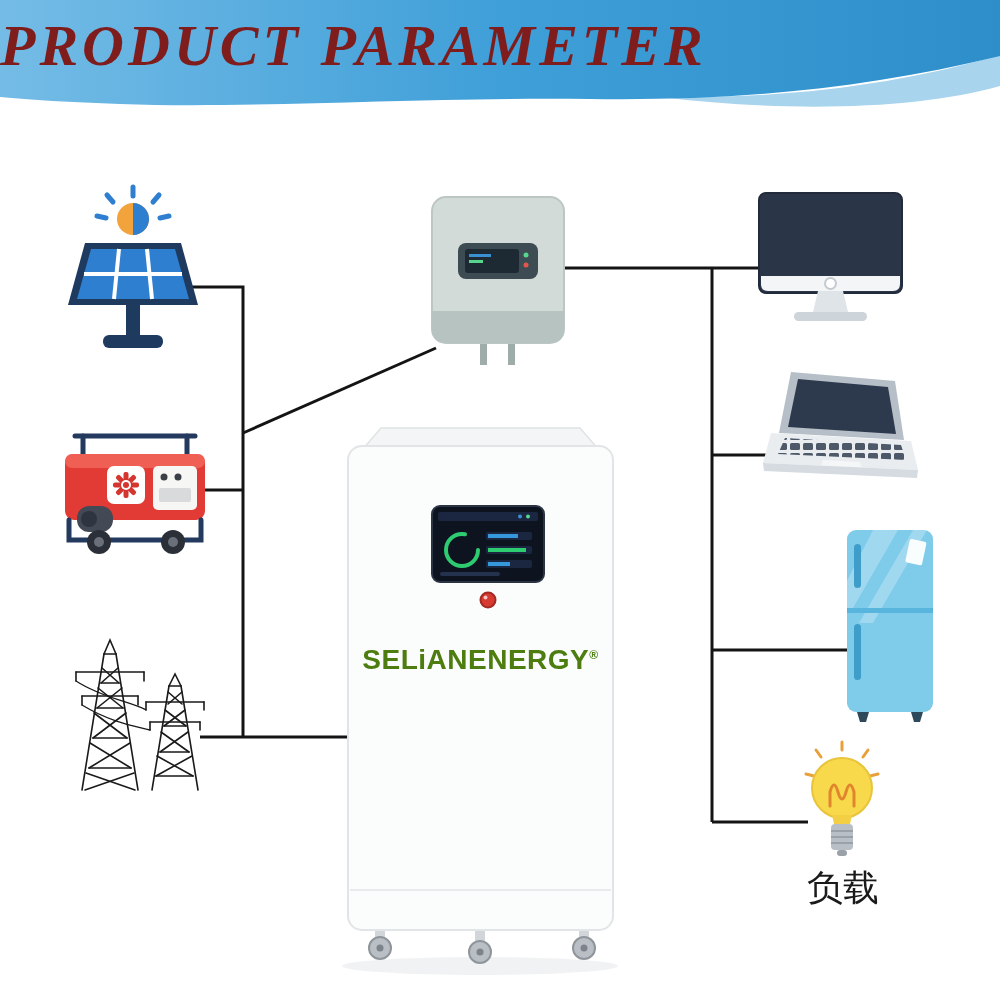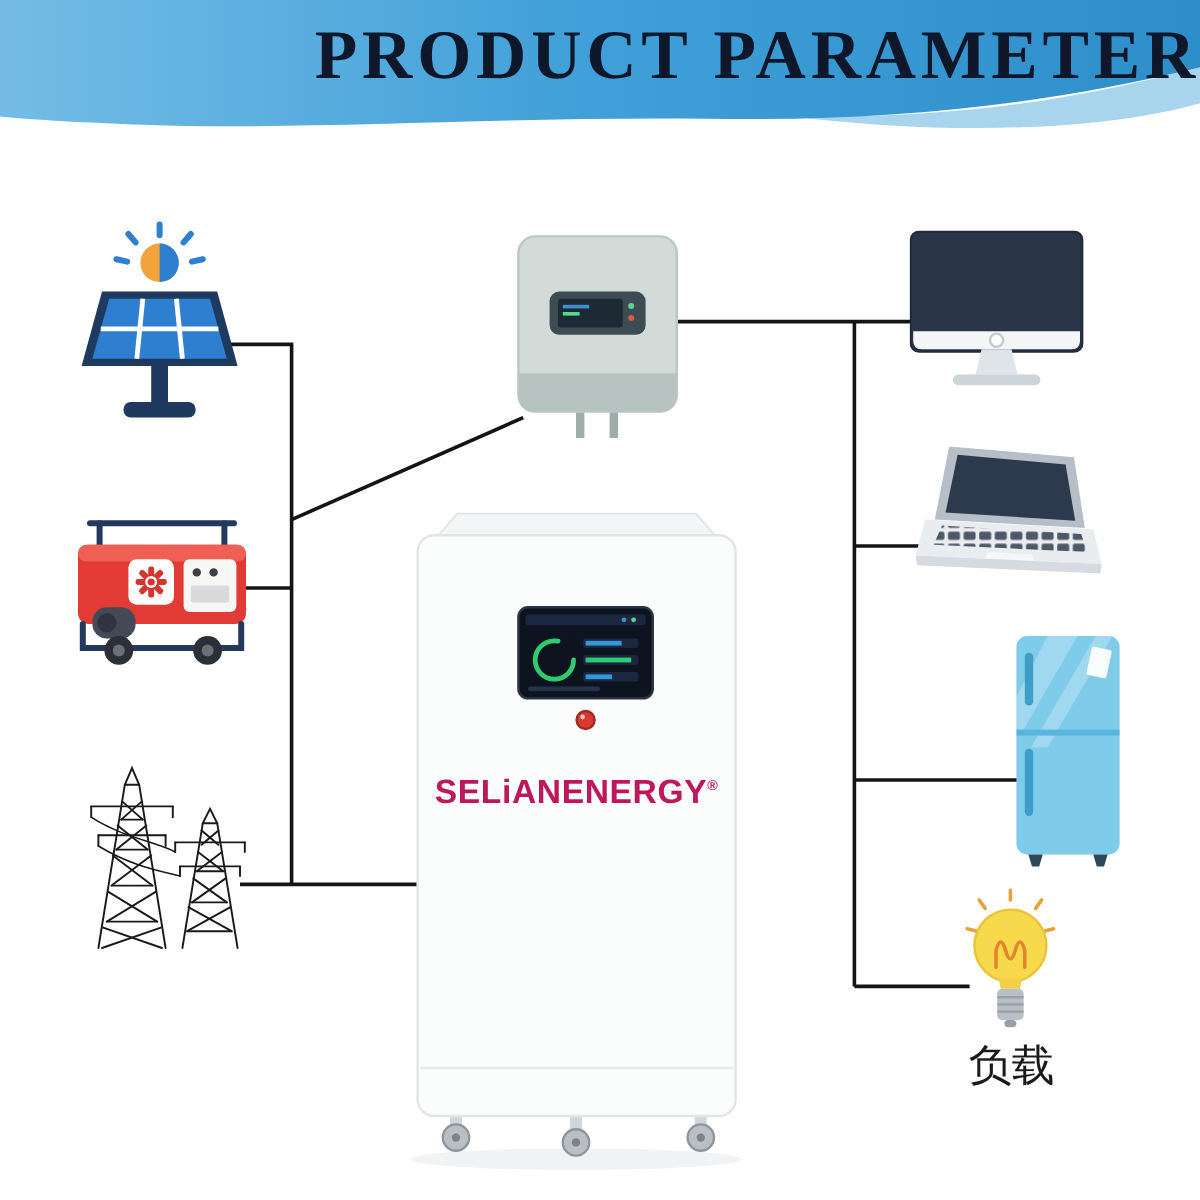--- a/index.html
+++ b/index.html
@@ -1,36 +1,36 @@
 <!DOCTYPE html>
 <html><head>
 <meta charset="utf-8">
 <style>
   html,body{margin:0;padding:0;background:#fff;}
   .page{position:relative;width:1000px;height:1000px;background:#ffffff;overflow:hidden;
         font-family:"Liberation Sans",sans-serif;}
   
   .banner{position:absolute;top:0;left:0;width:1000px;height:122px;}
   .banner svg{position:absolute;top:0;left:0;display:block;}
-  .banner h1{position:absolute;top:0;left:0;width:100%;margin:0;line-height:92px;text-align:right;
-    font-family:"Liberation Serif",serif;font-weight:bold;font-size:58px;letter-spacing:4px;color:#0f172a;}
+  .banner h1{position:absolute;top:0;left:0;width:100%;margin:0;line-height:92px;text-align:left;
+    font-family:"Liberation Serif",serif;font-weight:bold;font-size:58px;letter-spacing:4px;color:#7f1d1d;font-style:italic;}
   
   .wires{position:absolute;top:0;left:0;}
   
   .node{position:absolute;}
   .solar{left:55px;top:183px;}
   .generator{left:55px;top:420px;}
   .tower{left:40px;top:628px;}
   .inverter{left:428px;top:193px;}
   .battery{left:328px;top:420px;}
   .monitor{left:758px;top:192px;}
   .laptop{left:763px;top:372px;}
   .fridge{left:843px;top:528px;}
   .bulb{left:800px;top:740px;}
-  .brand{position:absolute;left:328px;top:644px;width:305px;text-align:center;color:#be185d;
+  .brand{position:absolute;left:328px;top:644px;width:305px;text-align:center;color:#4d7c0f;
     font-weight:bold;font-size:28px;letter-spacing:0.5px;}
   .brand sup{font-size:12px;vertical-align:super;}
   .load-label{position:absolute;left:788px;top:864px;width:110px;text-align:center;
     font-size:36px;color:#1a1a1a;}
 </style>
 </head>
 <body>
 
 <div class="page">
 

